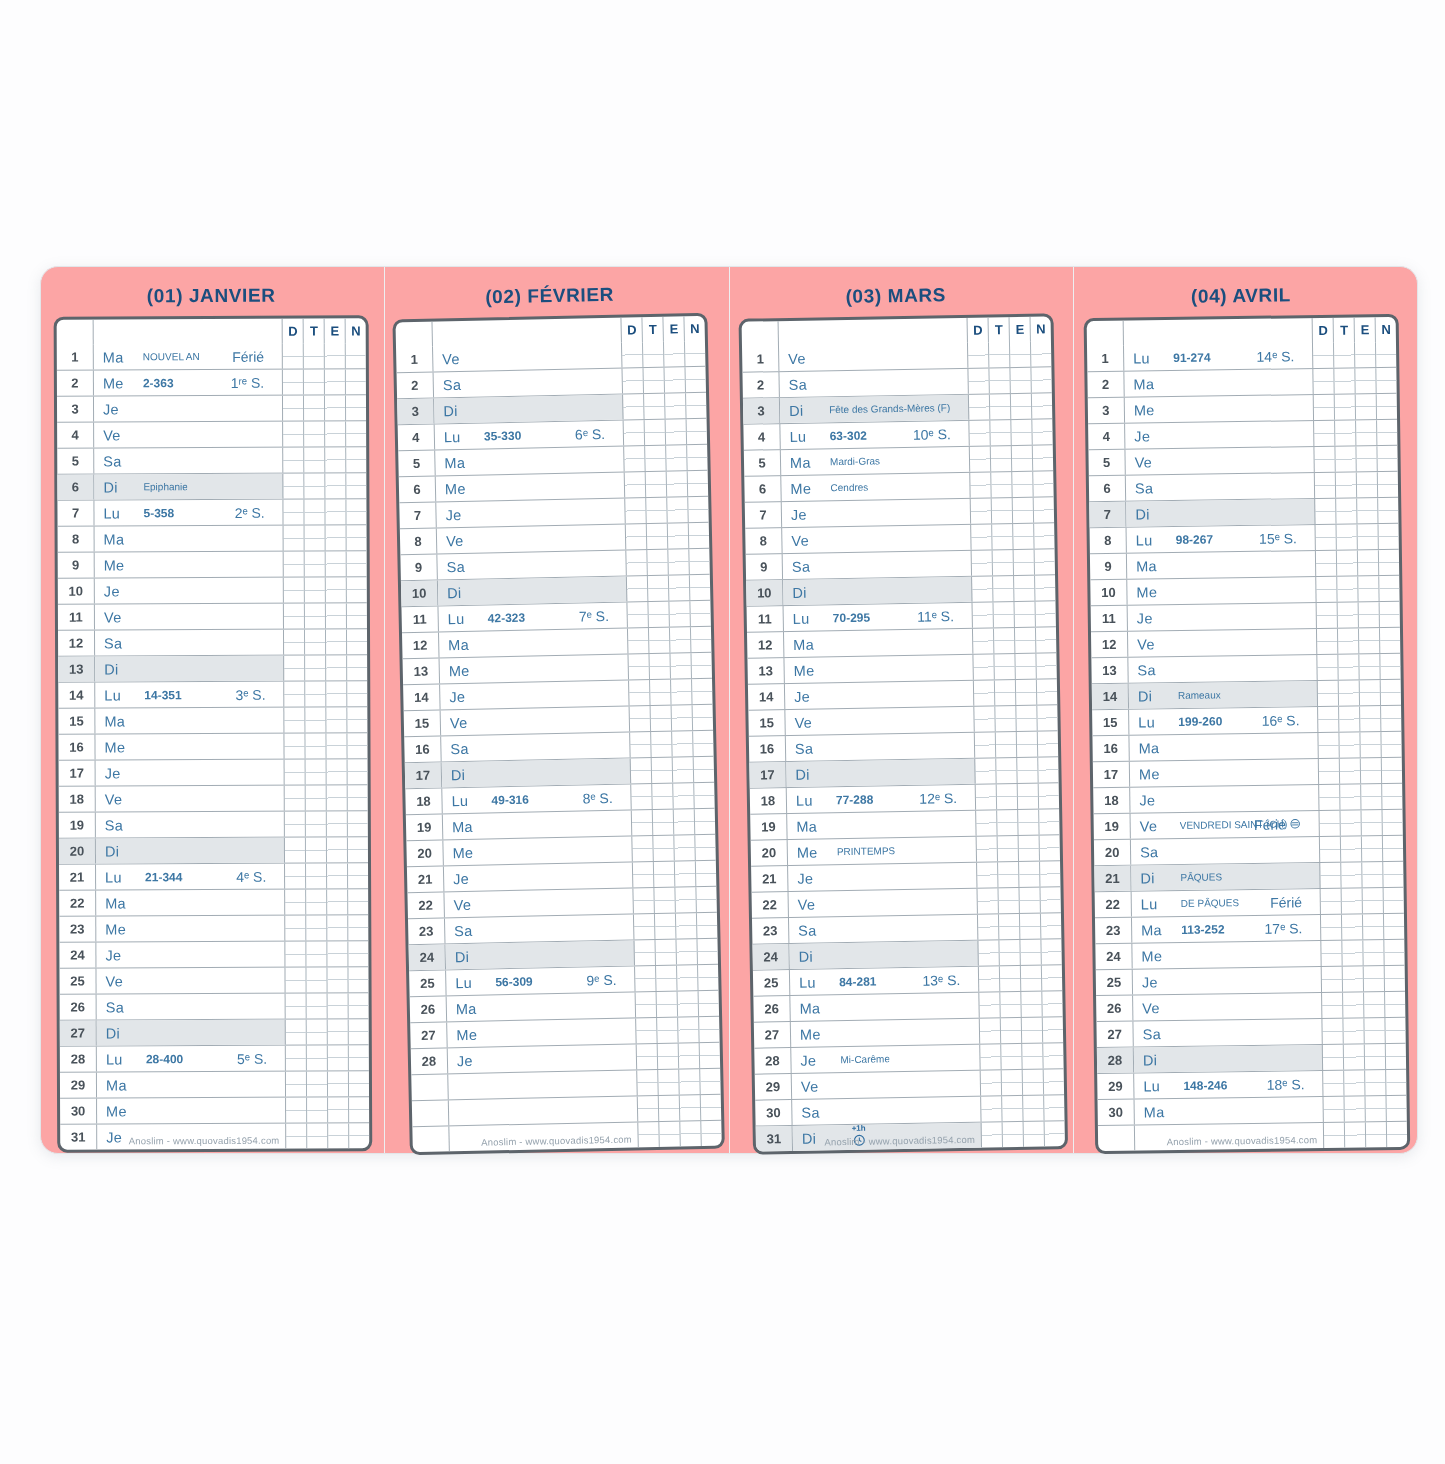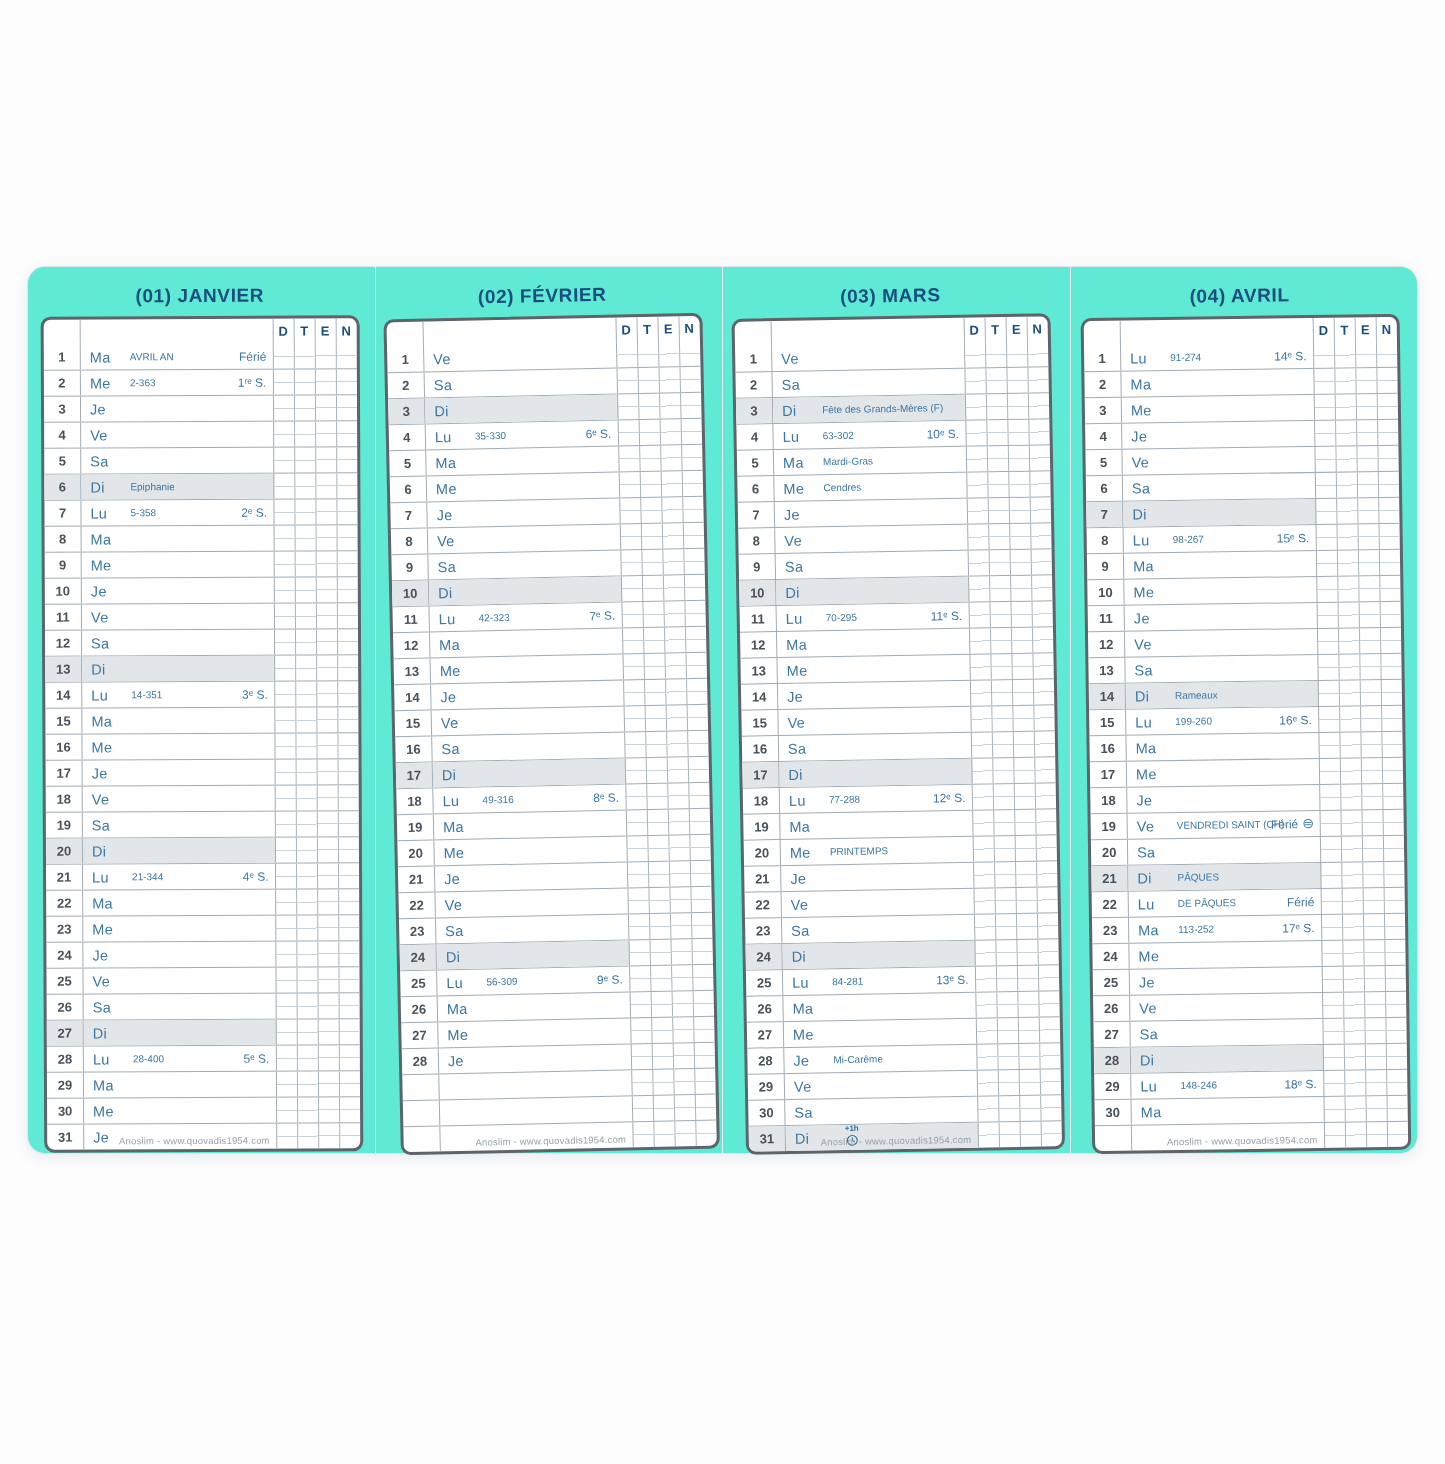--- a/index.html
+++ b/index.html
@@ -4,23 +4,23 @@
 <style>
   html,body{margin:0;padding:0;}
   body{
     width:1445px;height:1464px;overflow:hidden;
     background:#fdfdfe;
     font-family:"Liberation Sans", sans-serif;
     -webkit-font-smoothing:antialiased;
   }
   .spread{
     position:relative;
-    margin:266px 27px 0 27px;
+    margin:266px 27px 0 40px;
     height:886px;
-    background:#5eead4;
+    background:#fca5a5;
     border:1px solid #e3e6e9;
     border-radius:18px;
     box-shadow:0 3px 14px rgba(120,132,144,.16);
     display:flex;
   }
   .page{
     flex:1 1 0;
     position:relative;
     padding:18px 14px 0 14px;
     min-width:0;
@@ -70,25 +70,25 @@
   .header .mini{
     background:none;
     display:flex;align-items:center;justify-content:center;
     font-size:13px;font-weight:bold;color:#1b4e7e;
   }
   .sun .num,.sun .content{background:#e2e6e9;}
   .day{
     flex:0 0 30px;
     font-size:14.5px;color:#3d77a4;letter-spacing:.3px;
   }
-  .code{font-size:10px;color:#3d77a4;margin-left:10px;white-space:nowrap;}
+  .code{font-size:12px;color:#3d77a4;margin-left:10px;white-space:nowrap;font-weight:bold;}
   .event{font-size:10px;color:#3d77a4;margin-left:10px;white-space:nowrap;overflow:hidden;text-overflow:ellipsis;}
   .right{
-    position:absolute;right:6px;top:50%;transform:translateY(-50%);
-    font-size:12px;color:#3d77a4;white-space:nowrap;
+    position:absolute;right:18px;top:50%;transform:translateY(-50%);
+    font-size:14px;color:#3d77a4;white-space:nowrap;
     display:inline-flex;align-items:center;gap:4px;
   }
   .footer{
     position:absolute;bottom:3px;right:90px;
     font-size:9.5px;color:#95a2ad;letter-spacing:.2px;
     pointer-events:none;
   }
   .dst{
     display:inline-flex;flex-direction:column;align-items:center;
     margin-left:20px;margin-top:-4px;line-height:1;
@@ -111,21 +111,21 @@
           <div class="mini">D</div>
           <div class="mini">T</div>
           <div class="mini">E</div>
           <div class="mini">N</div>
         </div>
         <div>
             <div class="row">
               <div class="num">1</div>
               <div class="content">
                 <span class="day">Ma</span>
-                <span class="event">AVRIL AN</span>
+                <span class="event">NOUVEL AN</span>
                 <span class="right">
                   <span>Férié</span>
                 </span>
               </div>
               <div class="mini"></div>
               <div class="mini"></div>
               <div class="mini"></div>
               <div class="mini"></div>
             </div>
             <div class="row">

